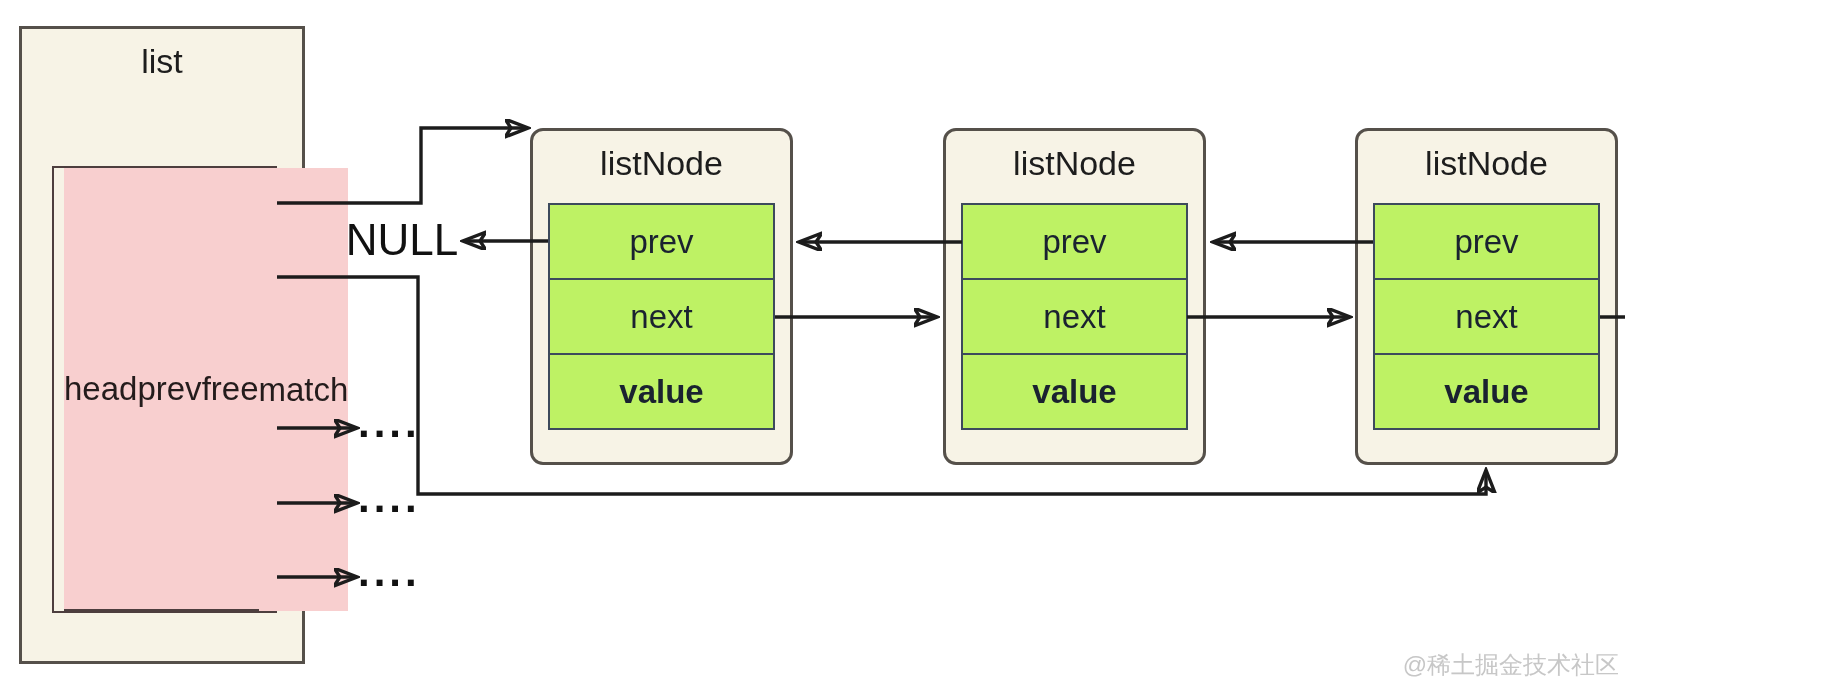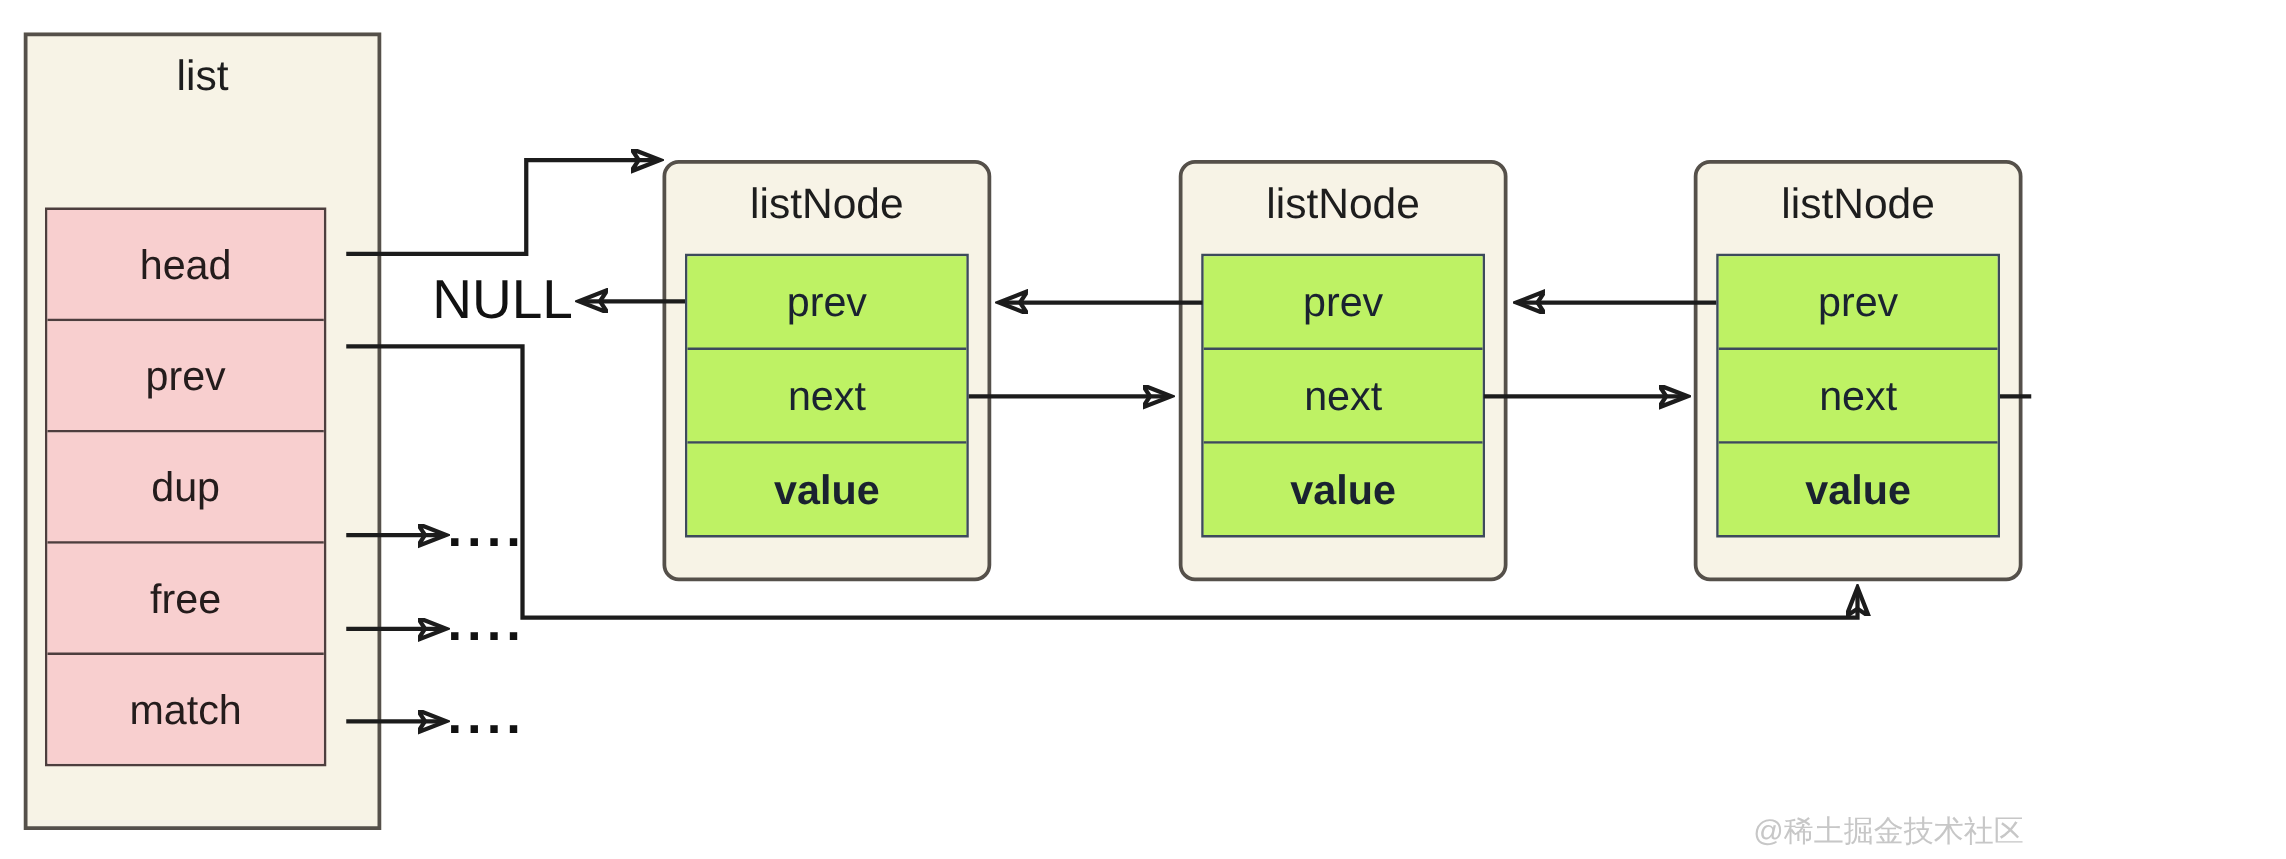--- a/index.html
+++ b/index.html
@@ -21,24 +21,24 @@
   .node-1{left:530px;}
   .node-2{left:943px;}
   .node-3{left:1355px;}
   .box-title{
     position:absolute;left:0;right:0;top:8px;
     height:48px;line-height:48px;
     text-align:center;
     font-size:34px;color:#1d1d1d;
   }
   .pink-table{
-    position:absolute;left:14px;top:137px;width:225px;height:447px;
+    position:absolute;left:30px;top:137px;width:225px;height:447px;
     border:2.5px solid #4d3e3e;
     box-sizing:border-box;
-    display:flex;flex-direction:column;
+    display:flex;flex-direction:row;padding-left:10px;
   }
   .prow{
     flex:1;
     background:#f8cfcf;
     border-bottom:2.5px solid #4d3e3e;
     display:flex;flex-direction:column;
     align-items:center;justify-content:center;
     font-size:33px;line-height:38px;color:#241c1c;
   }
   .prow:last-child{border-bottom:none;}
@@ -94,24 +94,20 @@
     <div class="pink-table">
       <div class="prow">
         <span>head</span>
           <span></span>
       </div>
       <div class="prow">
         <span>prev</span>
           <span></span>
       </div>
       <div class="prow">
-        <span>dup</span>
-          <span></span>
-      </div>
-      <div class="prow">
         <span>free</span>
           <span></span>
       </div>
       <div class="prow">
         <span>match</span>
           <span></span>
       </div>
     </div>
   </div>
 

